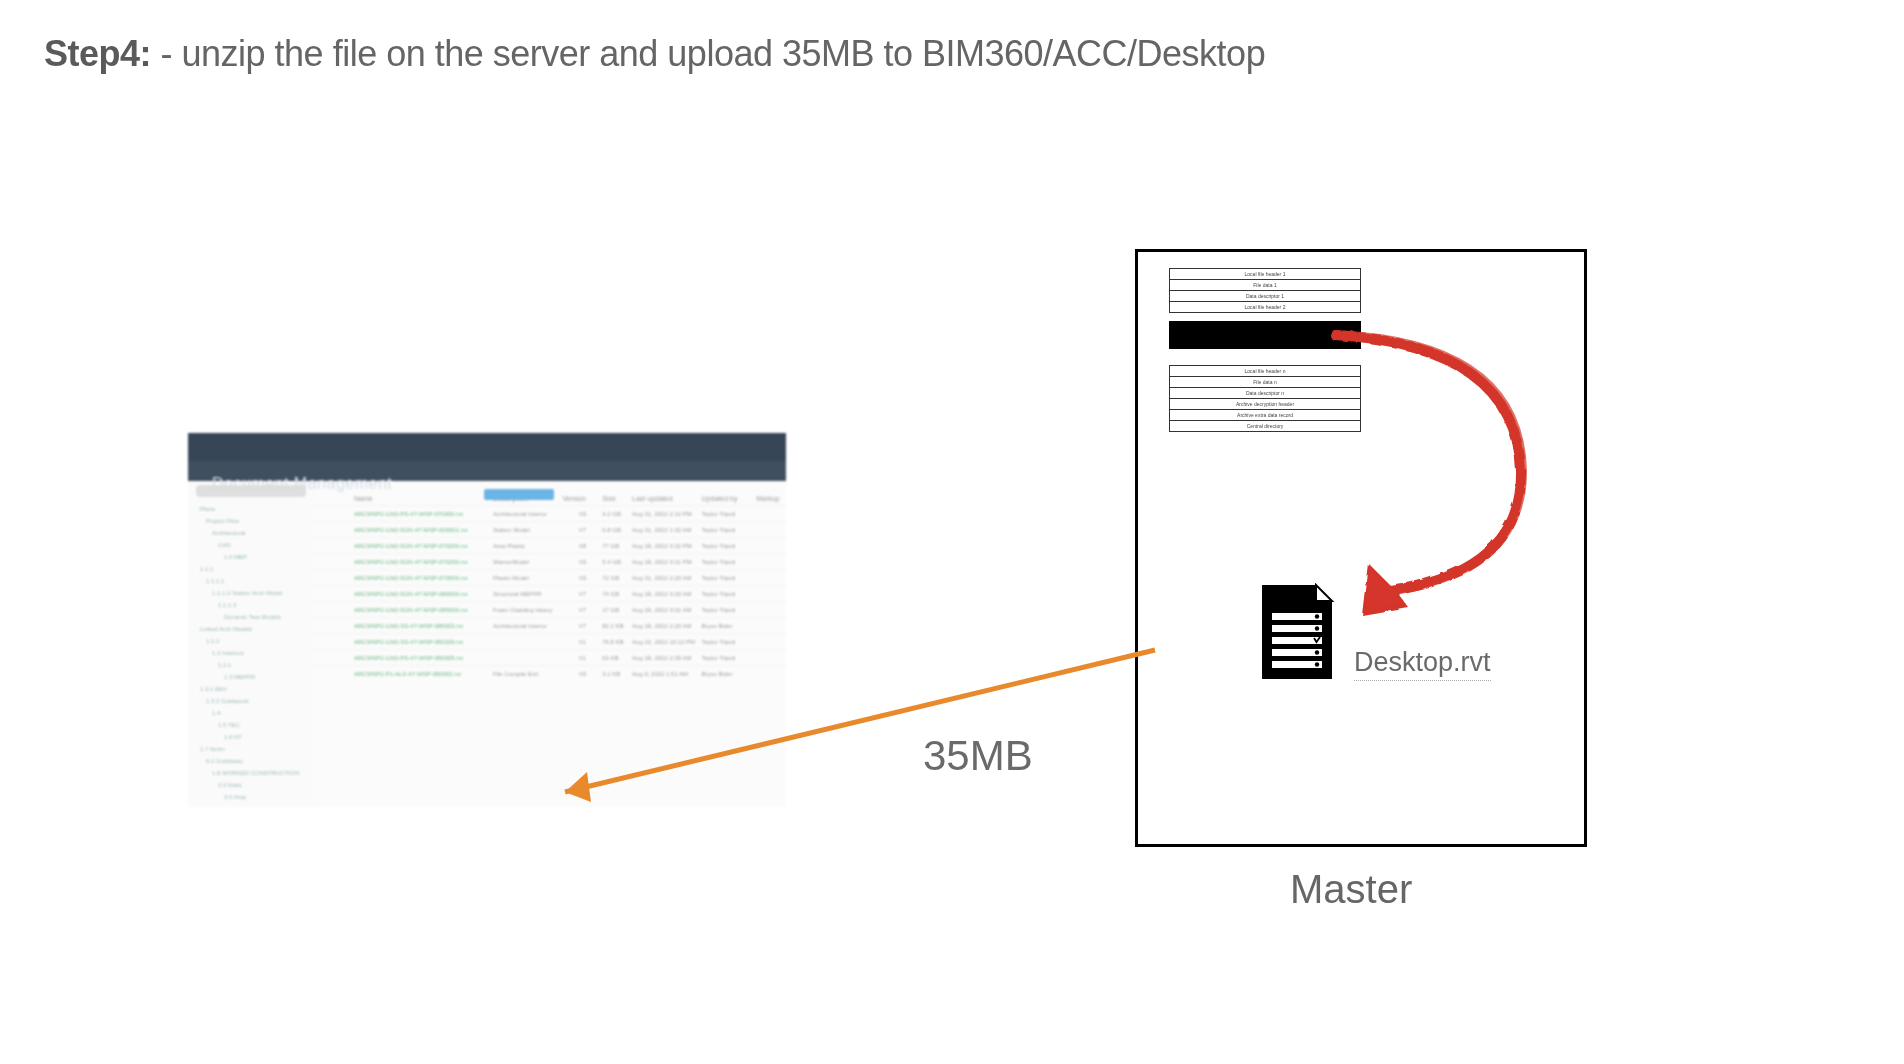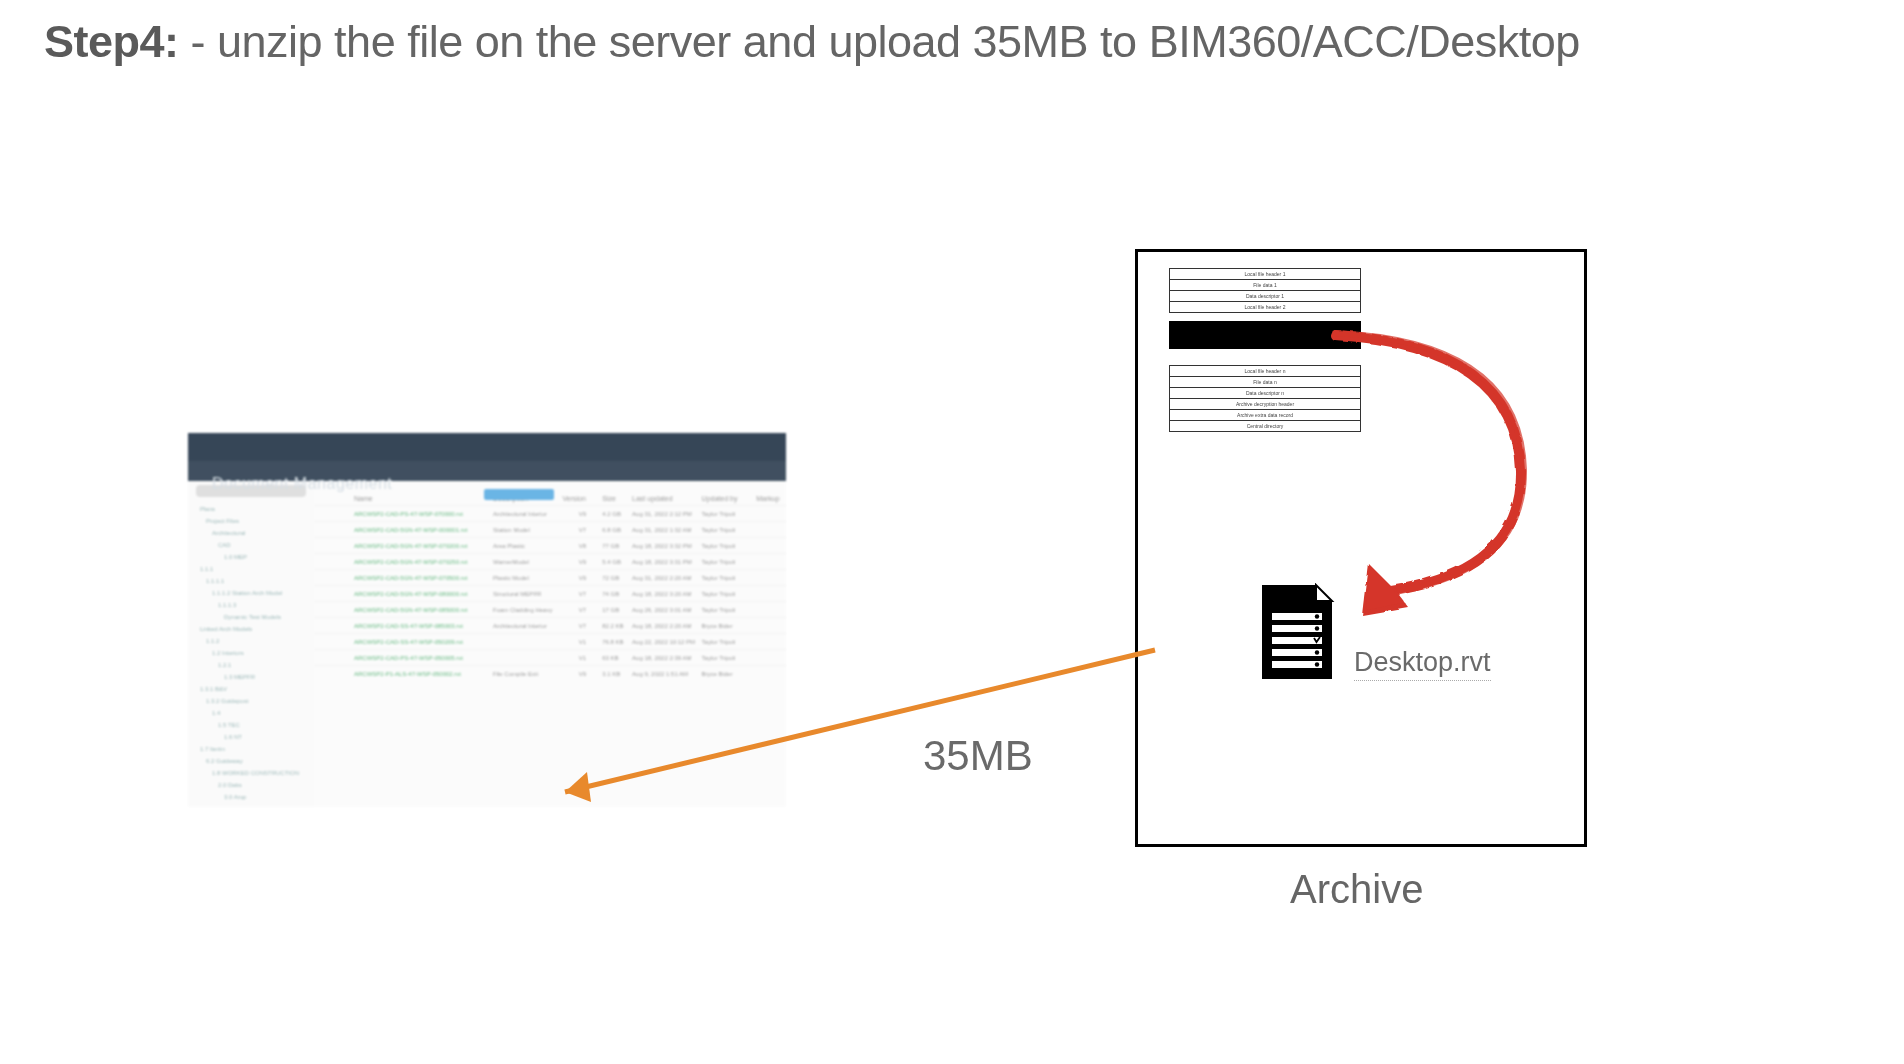--- a/index.html
+++ b/index.html
@@ -7,22 +7,22 @@
       width: 1904px;
       height: 1064px;
       background: white;
       font-family: -apple-system, BlinkMacSystemFont, "Segoe UI", Helvetica, Arial, sans-serif;
       position: relative;
       overflow: hidden;
     }
     .title {
       position: absolute;
       left: 44px;
-      top: 16px;
-      font-size: 45px;
+      top: 33px;
+      font-size: 36px;
       color: #656565;
       letter-spacing: -0.5px;
     }
     .title .bold { font-weight: 700; color: #5a5a5a; }
     .bim360-wrap {
       position: absolute;
       left: 188px; top: 433px;
       width: 598px; height: 374px;
       filter: blur(1px);
       opacity: 0.82;
@@ -328,21 +328,21 @@
             <div class="bim-cell">Aug 9, 2022 1:51 AM</div>
             <div class="bim-cell">Bryce Bider</div>
             <div class="bim-cell"></div>
           </div>
         </div>
     </div>
   </div>
 </div>
 
 <div class="server-box"></div>
-<div class="server-label">Archive</div>
+<div class="server-label">Master</div>
 
 <table class="zip-table">
     <tbody id="zip-top">
       <tr>
         <td>Local file header 1</td>
       </tr>
       <tr>
         <td>File data 1</td>
       </tr>
       <tr>

